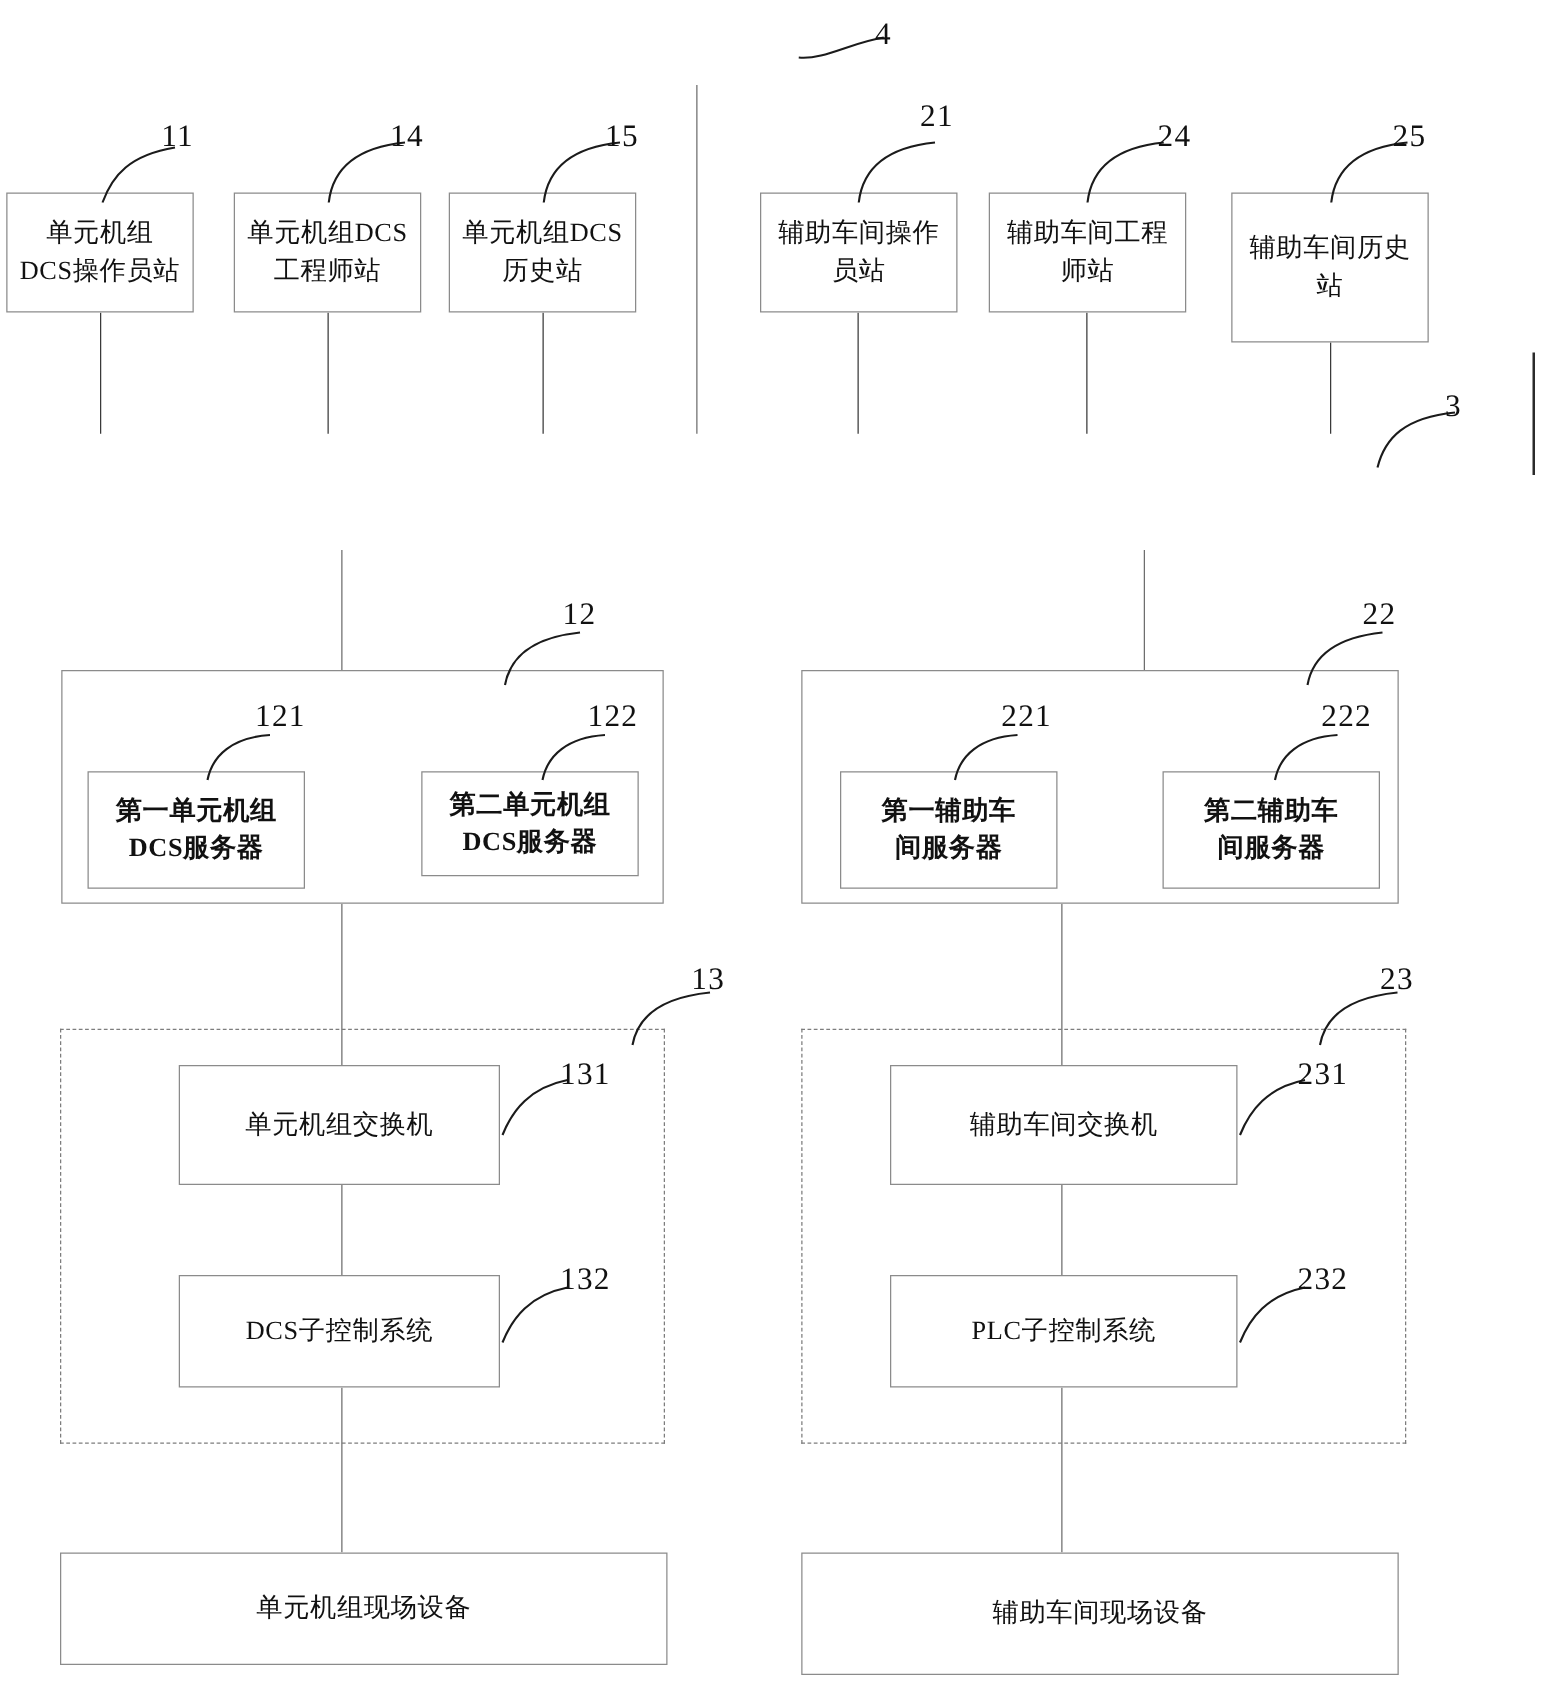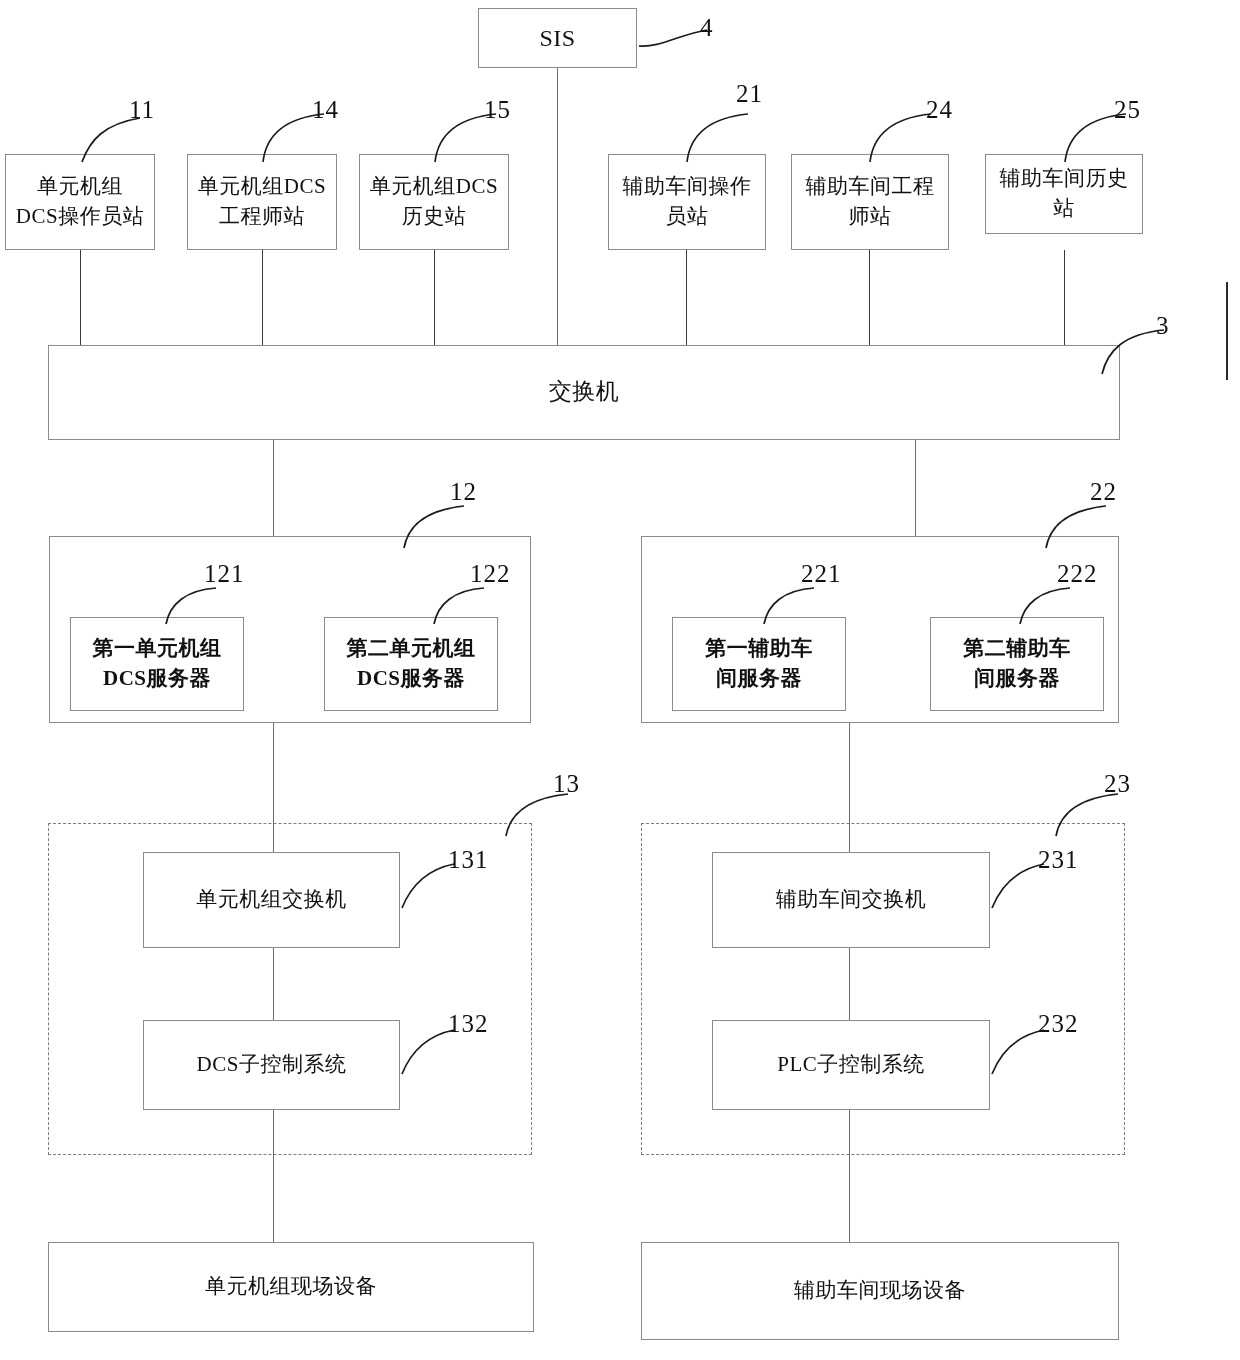--- a/index.html
+++ b/index.html
@@ -47,23 +47,20 @@
   <div class="vline" style="left:849px;top:723px;height:130px;"></div>
 
   <div class="vline" style="left:273px;top:948px;height:72px;"></div>
   <div class="vline" style="left:849px;top:948px;height:72px;"></div>
 
   <div class="vline" style="left:273px;top:1110px;height:132px;"></div>
   <div class="vline" style="left:849px;top:1110px;height:132px;"></div>
 
   <div class="artifact" style="left:1226px;top:282px;height:98px;"></div>
 
-  <div class="box" style="left:478px;top:8px;width:159px;height:60px;font-size:24px;">
-    <span class="lbl">SIS</span>
-  </div>
   <svg class="lead" style="left:637px;top:18px;width:80px;height:40px;" viewBox="0 0 80 40">
       <path d="M2 28 C22 30 44 16 70 12"></path>
     </svg>
   <div class="ref" style="left:700px;top:14px;">4</div>
 
   <div class="box" style="left:5px;top:154px;width:150px;height:96px;">
     <span class="lbl">单元机组
 DCS操作员站</span>
   </div>
   <svg class="lead" style="left:78px;top:112px;width:70px;height:52px;" viewBox="0 0 70 52">
@@ -100,53 +97,50 @@
 
   <div class="box" style="left:791px;top:154px;width:158px;height:96px;">
     <span class="lbl">辅助车间工程
 师站</span>
   </div>
   <svg class="lead" style="left:867px;top:110px;width:72px;height:54px;" viewBox="0 0 72 54">
       <path d="M3 52 C6 26 24 8 64 4"></path>
     </svg>
   <div class="ref" style="left:926px;top:96px;">24</div>
 
-  <div class="box" style="left:985px;top:154px;width:158px;height:80px;">
+  <div class="box" style="left:985px;top:154px;width:158px;height:120px;">
     <span class="lbl">辅助车间历史
 站</span>
   </div>
   <svg class="lead" style="left:1062px;top:110px;width:72px;height:54px;" viewBox="0 0 72 54">
       <path d="M3 52 C6 26 24 8 64 4"></path>
     </svg>
   <div class="ref" style="left:1114px;top:96px;">25</div>
 
-  <div class="box" style="left:48px;top:345px;width:1072px;height:95px;font-size:23px;">
-    <span class="lbl">交换机</span>
-  </div>
   <svg class="lead" style="left:1096px;top:318px;width:80px;height:60px;" viewBox="0 0 80 60">
       <path d="M6 56 C12 32 28 16 68 12"></path>
     </svg>
   <div class="ref" style="left:1156px;top:312px;">3</div>
 
   <div class="box" style="left:49px;top:536px;width:482px;height:187px;"></div>
   <svg class="lead" style="left:398px;top:500px;width:74px;height:50px;" viewBox="0 0 74 50">
       <path d="M6 48 C10 26 28 10 66 6"></path>
     </svg>
   <div class="ref" style="left:450px;top:478px;">12</div>
 
   <div class="box thin" style="left:70px;top:617px;width:174px;height:94px;">
     <span class="lbl">第一单元机组
 DCS服务器</span>
   </div>
   <svg class="lead" style="left:160px;top:582px;width:62px;height:44px;" viewBox="0 0 62 44">
       <path d="M6 42 C10 22 26 8 56 6"></path>
     </svg>
   <div class="ref" style="left:204px;top:560px;">121</div>
 
-  <div class="box thin" style="left:324px;top:617px;width:174px;height:94px;">
+  <div class="box thin" style="left:337px;top:617px;width:174px;height:84px;">
     <span class="lbl">第二单元机组
 DCS服务器</span>
   </div>
   <svg class="lead" style="left:428px;top:582px;width:62px;height:44px;" viewBox="0 0 62 44">
       <path d="M6 42 C10 22 26 8 56 6"></path>
     </svg>
   <div class="ref" style="left:470px;top:560px;">122</div>
 
   <div class="box" style="left:641px;top:536px;width:478px;height:187px;"></div>
   <svg class="lead" style="left:1040px;top:500px;width:74px;height:50px;" viewBox="0 0 74 50">

